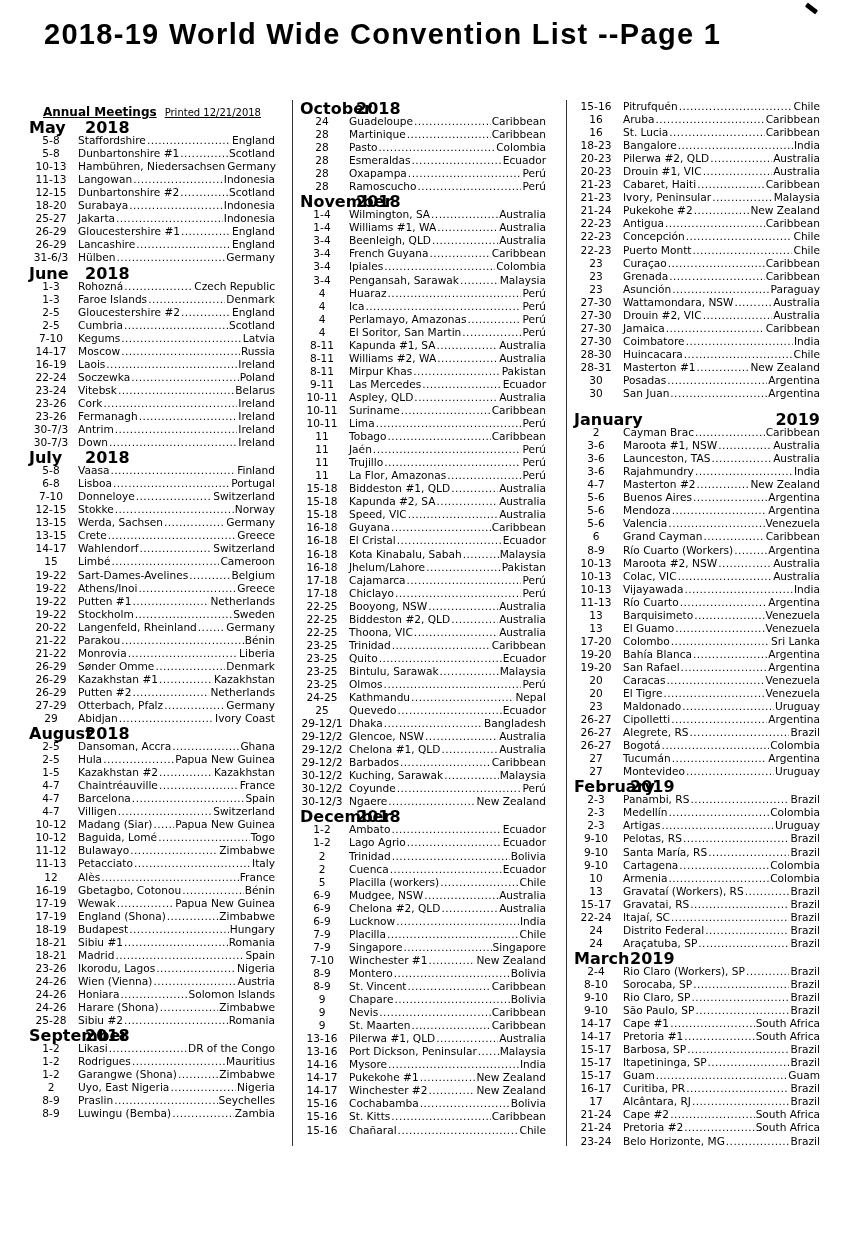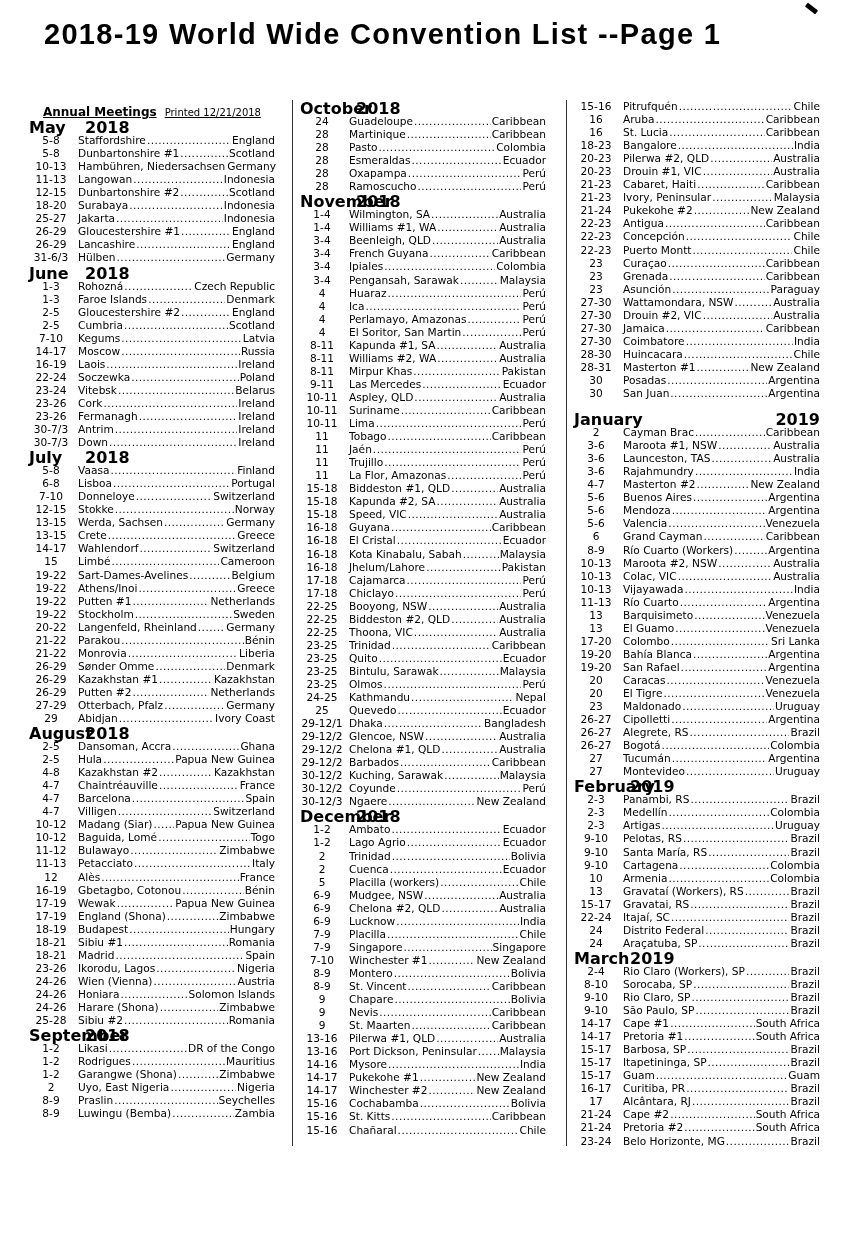--- a/index.html
+++ b/index.html
@@ -318,21 +318,21 @@
         <span class="dots"></span>
         <span class="n">Ghana</span>
       </div>
       <div class="row">
         <span class="d">2-5</span>
         <span class="c">Hula</span>
         <span class="dots"></span>
         <span class="n">Papua New Guinea</span>
       </div>
       <div class="row">
-        <span class="d">4-8</span>
+        <span class="d">1-5</span>
         <span class="c">Kazakhstan #2</span>
         <span class="dots"></span>
         <span class="n">Kazakhstan</span>
       </div>
       <div class="row">
         <span class="d">4-7</span>
         <span class="c">Chaintréauville</span>
         <span class="dots"></span>
         <span class="n">France</span>
       </div>

